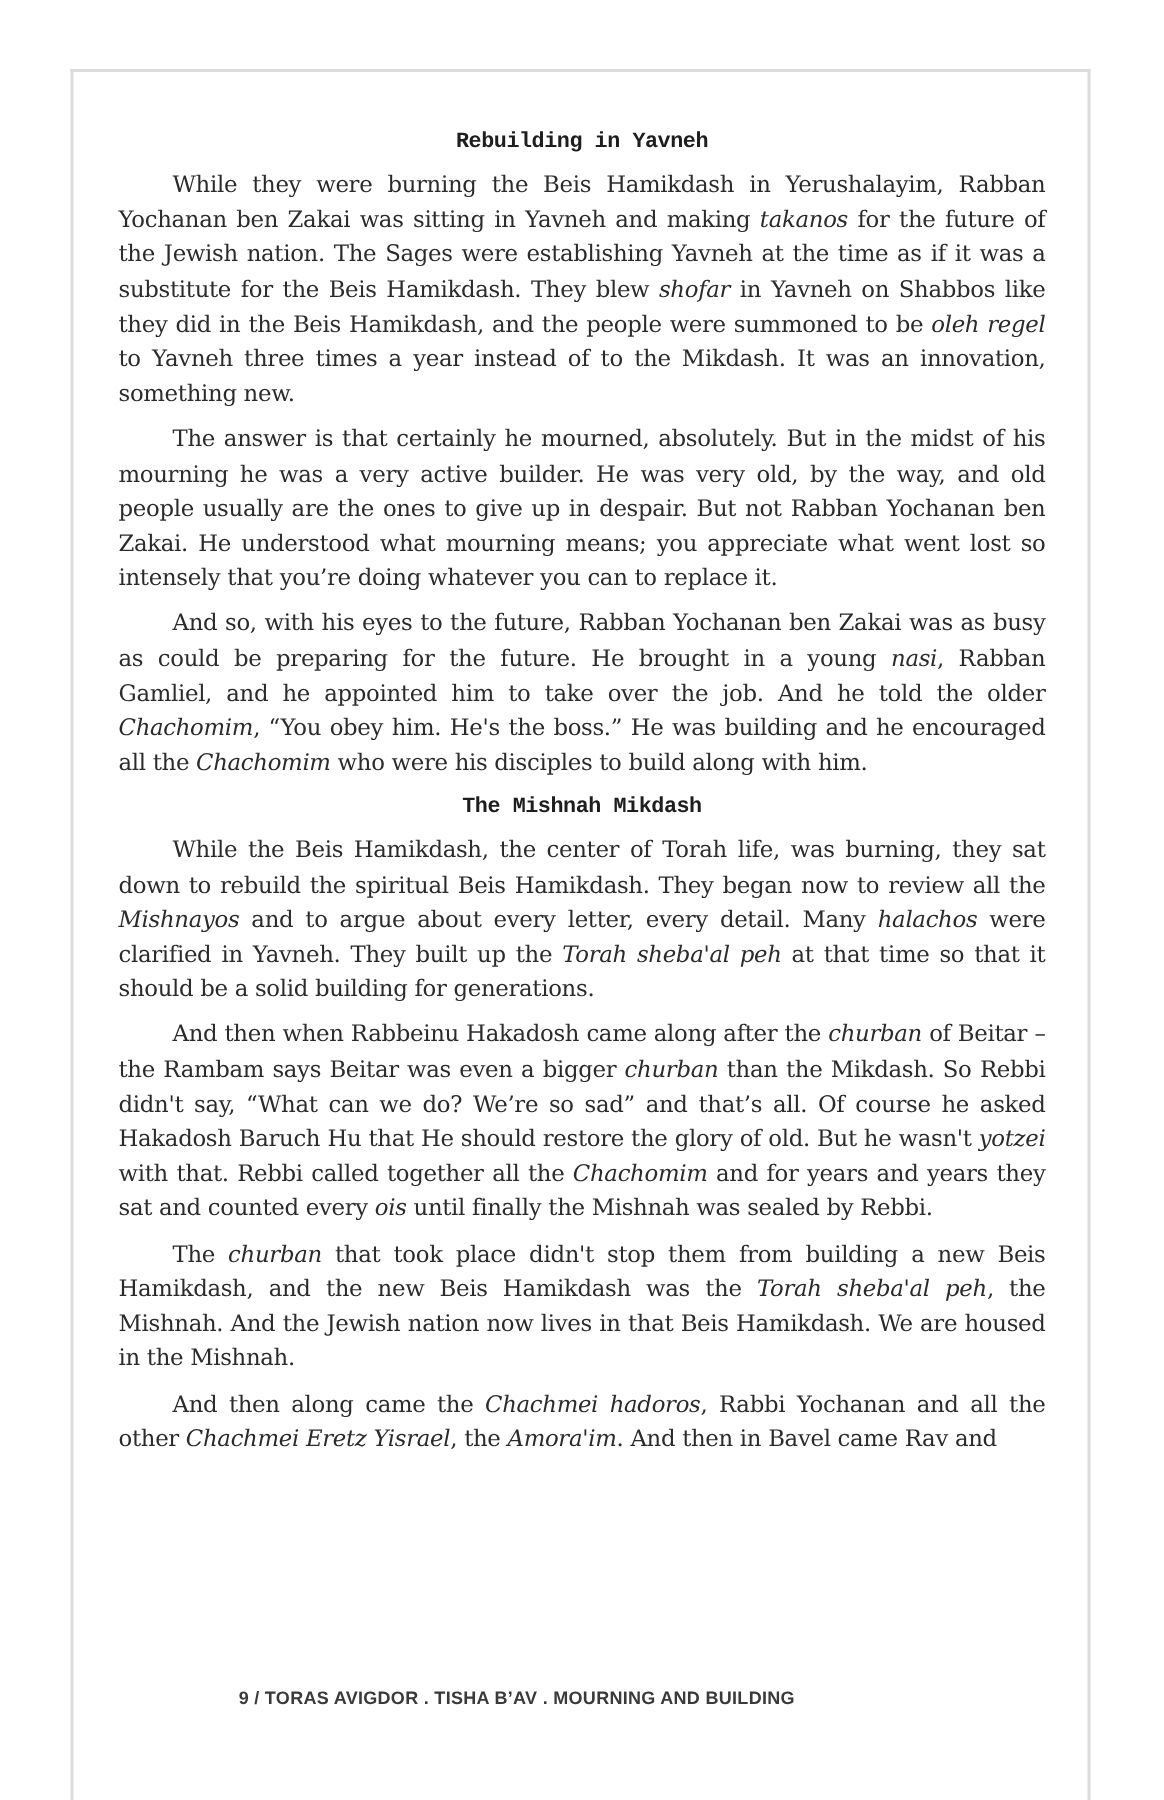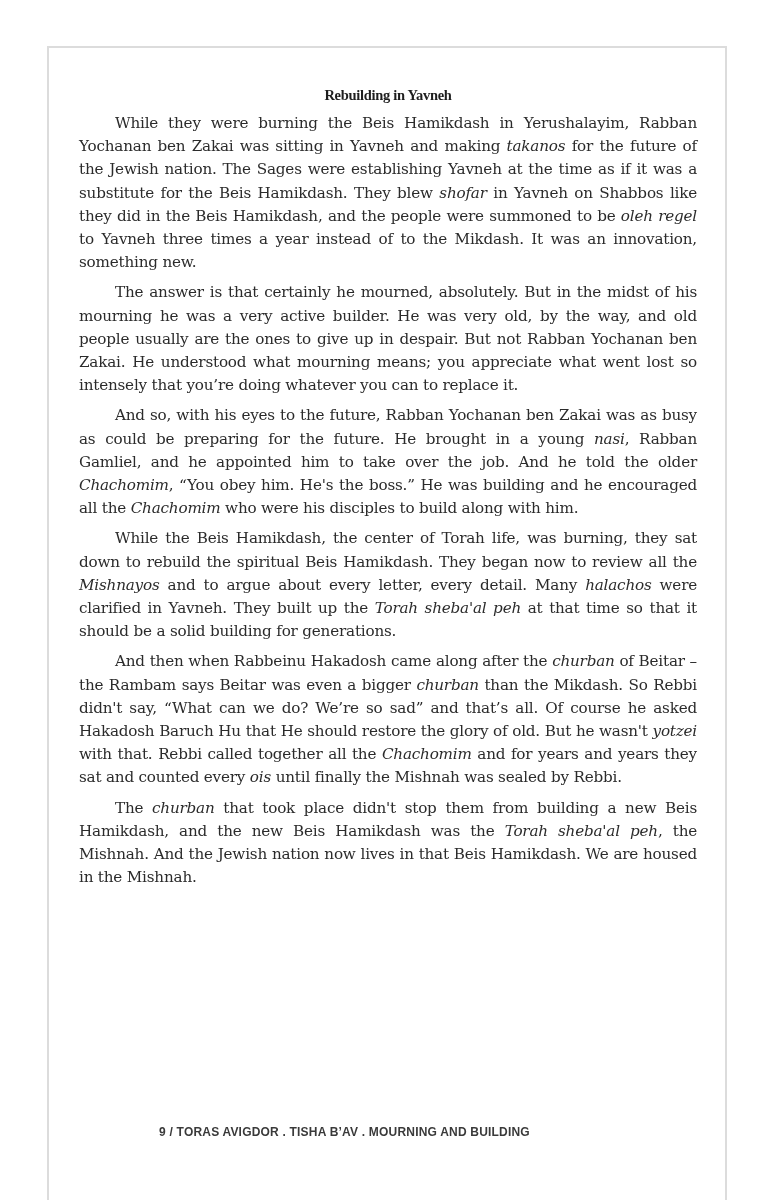--- a/index.html
+++ b/index.html
@@ -29,21 +29,21 @@
       left: 79px;
       top: 84px;
       width: 618px;
       color: #2b2b2b;
       font-family: "DejaVu Serif", "Liberation Serif", serif;
       font-size: 15.2px;
       line-height: 23.2px;
       letter-spacing: -0.2px;
     }
     .heading {
-      font-family: Liberation Serif, serif;
+      font-family: Liberation Mono, monospace;
       font-weight: bold;
       font-size: 14.5px;
       text-align: center;
       color: #1e1e1e;
       margin: 0 0 5px 0;
       line-height: 23px;
       letter-spacing: -0.3px;
     }
     .para {
       text-align: justify;
@@ -73,21 +73,23 @@
 <div class="page-frame"></div>
 
 <div class="content" id="content">
     <div>
       <div class="heading">Rebuilding in Yavneh</div>
       <p class="para"><span>While they were burning the Beis Hamikdash in Yerushalayim, Rabban Yochanan ben Zakai was sitting in Yavneh and making </span><i>takanos</i><span> for the future of the Jewish nation. The Sages were establishing Yavneh at the time as if it was a substitute for the Beis Hamikdash. They blew </span><i>shofar</i><span> in Yavneh on Shabbos like they did in the Beis Hamikdash, and the people were summoned to be </span><i>oleh regel</i><span> to Yavneh three times a year instead of to the Mikdash. It was an innovation, something new.</span></p>
       <p class="para"><span>The answer is that certainly he mourned, absolutely. But in the midst of his mourning he was a very active builder. He was very old, by the way, and old people usually are the ones to give up in despair. But not Rabban Yochanan ben Zakai. He understood what mourning means; you appreciate what went lost so intensely that you’re doing whatever you can to replace it.</span></p>
       <p class="para"><span>And so, with his eyes to the future, Rabban Yochanan ben Zakai was as busy as could be preparing for the future. He brought in a young </span><i>nasi</i><span>, Rabban Gamliel, and he appointed him to take over the job. And he told the older </span><i>Chachomim</i><span>, “You obey him. He's the boss.” He was building and he encouraged all the </span><i>Chachomim</i><span> who were his disciples to build along with him.</span></p>
     </div>
     <div>
+      <div class="heading">The Mishnah Mikdash</div>
       <p class="para"><span>While the Beis Hamikdash, the center of Torah life, was burning, they sat down to rebuild the spiritual Beis Hamikdash. They began now to review all the </span><i>Mishnayos</i><span> and to argue about every letter, every detail. Many </span><i>halachos</i><span> were clarified in Yavneh. They built up the </span><i>Torah sheba'al peh</i><span> at that time so that it should be a solid building for generations.</span></p>
       <p class="para"><span>And then when Rabbeinu Hakadosh came along after the </span><i>churban</i><span> of Beitar – the Rambam says Beitar was even a bigger </span><i>churban</i><span> than the Mikdash. So Rebbi didn't say, “What can we do? We’re so sad” and that’s all. Of course he asked Hakadosh Baruch Hu that He should restore the glory of old. But he wasn't </span><i>yotzei</i><span> with that. Rebbi called together all the </span><i>Chachomim</i><span> and for years and years they sat and counted every </span><i>ois</i><span> until finally the Mishnah was sealed by Rebbi.</span></p>
       <p class="para"><span>The </span><i>churban</i><span> that took place didn't stop them from building a new Beis Hamikdash, and the new Beis Hamikdash was the </span><i>Torah sheba'al peh</i><span>, the Mishnah. And the Jewish nation now lives in that Beis Hamikdash. We are housed in the Mishnah.</span></p>
     </div>
     <div>
+      <p class="para"><span>And then along came the </span><i>Chachmei hadoros</i><span>, Rabbi Yochanan and all the other </span><i>Chachmei Eretz Yisrael</i><span>, the </span><i>Amora'im</i><span>. And then in Bavel came Rav and</span></p>
     </div>
   </div>
 
 <div class="footer">9 / TORAS AVIGDOR . TISHA B’AV . MOURNING AND BUILDING</div>
 
 </body></html>

